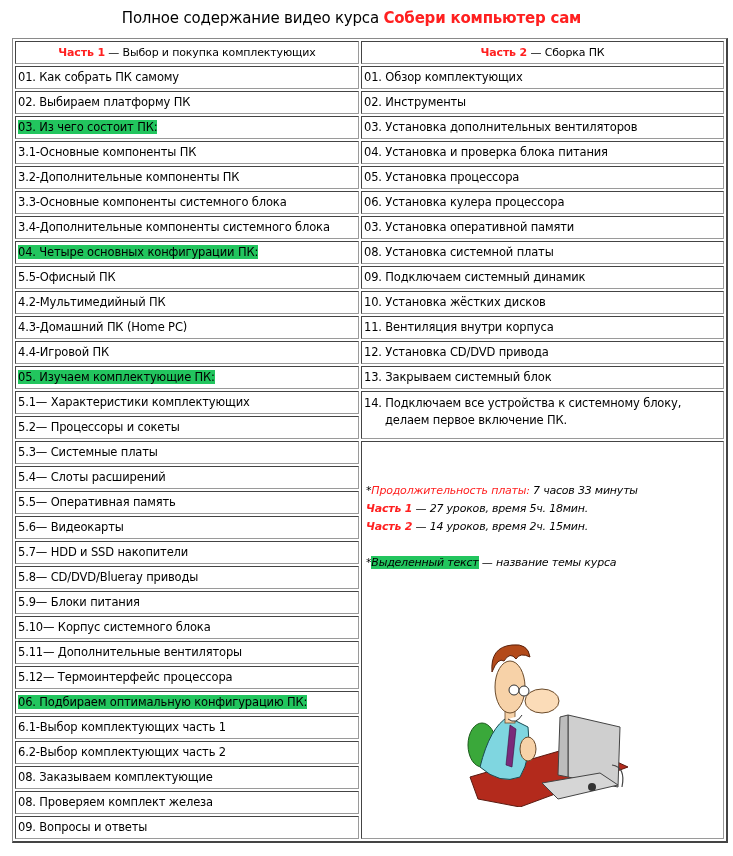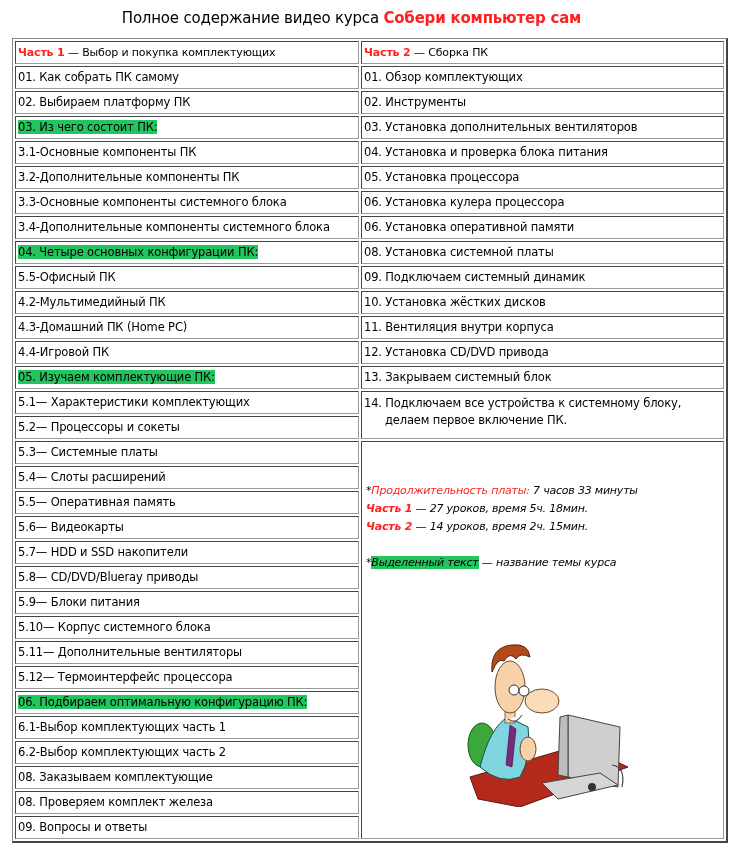--- a/index.html
+++ b/index.html
@@ -50,20 +50,21 @@
       padding: 0 2px;
       font-size: 11.5px;
       letter-spacing: -0.15px;
       white-space: nowrap;
       vertical-align: middle;
       line-height: 15px;
     }
     table.toc td.col1 { width: 338px; }
     table.toc td.col2 { width: 357px; }
     table.toc tr.header td {
+      text-align: center;
       font-size: 11px;
       height: 21px;
     }
     .part-label {
       color: #ff2020;
       font-weight: bold;
     }
     .hl {
       background: #22c55e;
     }
@@ -139,21 +140,21 @@
       <tr>
         <td class="col1"><span>3.2-Дополнительные компоненты ПК</span></td>
         <td class="col2"><span>05. Установка процессора</span></td>
       </tr>
       <tr>
         <td class="col1"><span>3.3-Основные компоненты системного блока</span></td>
         <td class="col2"><span>06. Установка кулера процессора</span></td>
       </tr>
       <tr>
         <td class="col1"><span>3.4-Дополнительные компоненты системного блока</span></td>
-        <td class="col2"><span>06. Установка оперативной памяти</span></td>
+        <td class="col2"><span>03. Установка оперативной памяти</span></td>
       </tr>
       <tr>
         <td class="col1"><span class="hl">04. Четыре основных конфигурации ПК:</span></td>
         <td class="col2"><span>08. Установка системной платы</span></td>
       </tr>
       <tr>
         <td class="col1"><span>5.5-Офисный ПК</span></td>
         <td class="col2"><span>09. Подключаем системный динамик</span></td>
       </tr>
       <tr>

